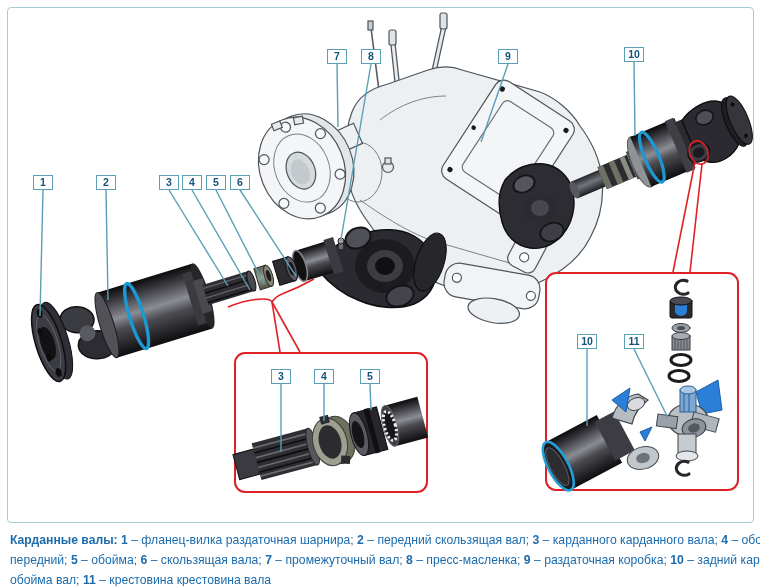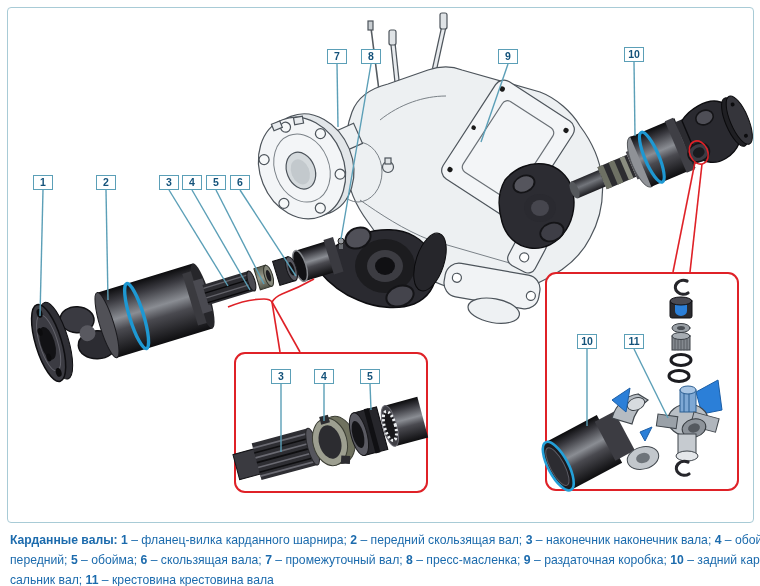--- a/index.html
+++ b/index.html
@@ -363,17 +363,17 @@
   <div class="callout" style="left:361px;top:49px">8</div>
   <div class="callout" style="left:498px;top:49px">9</div>
   <div class="callout" style="left:624px;top:47px">10</div>
   <div class="callout" style="left:271px;top:369px">3</div>
   <div class="callout" style="left:314px;top:369px">4</div>
   <div class="callout" style="left:360px;top:369px">5</div>
   <div class="callout" style="left:577px;top:334px">10</div>
   <div class="callout" style="left:624px;top:334px">11</div>
 
   <div class="caption" id="caption">
-      <div class="caption-line"><span class="b">Карданные валы: 1</span><span> – фланец-вилка карданного шарнира; </span><span class="b">2</span><span> – передний скользящая вал; </span><span class="b">3</span><span> – наконечник наконечник вала; </span><span class="b">4</span><span> – обойма</span></div>
+      <div class="caption-line"><span class="b">Карданные валы: 1</span><span> – фланец-вилка раздаточная шарнира; </span><span class="b">2</span><span> – передний скользящая вал; </span><span class="b">3</span><span> – карданного карданного вала; </span><span class="b">4</span><span> – обойма</span></div>
       <div class="caption-line"><span>передний; </span><span class="b">5</span><span> – обойма; </span><span class="b">6</span><span> – скользящая вала; </span><span class="b">7</span><span> – промежуточный вал; </span><span class="b">8</span><span> – пресс-масленка; </span><span class="b">9</span><span> – раздаточная коробка; </span><span class="b">10</span><span> – задний кар-</span></div>
-      <div class="caption-line"><span>сальник вал; </span><span class="b">11</span><span> – крестовина крестовина вала</span></div>
+      <div class="caption-line"><span>обойма вал; </span><span class="b">11</span><span> – крестовина крестовина вала</span></div>
     </div>
 </div>
 
 </body></html>

